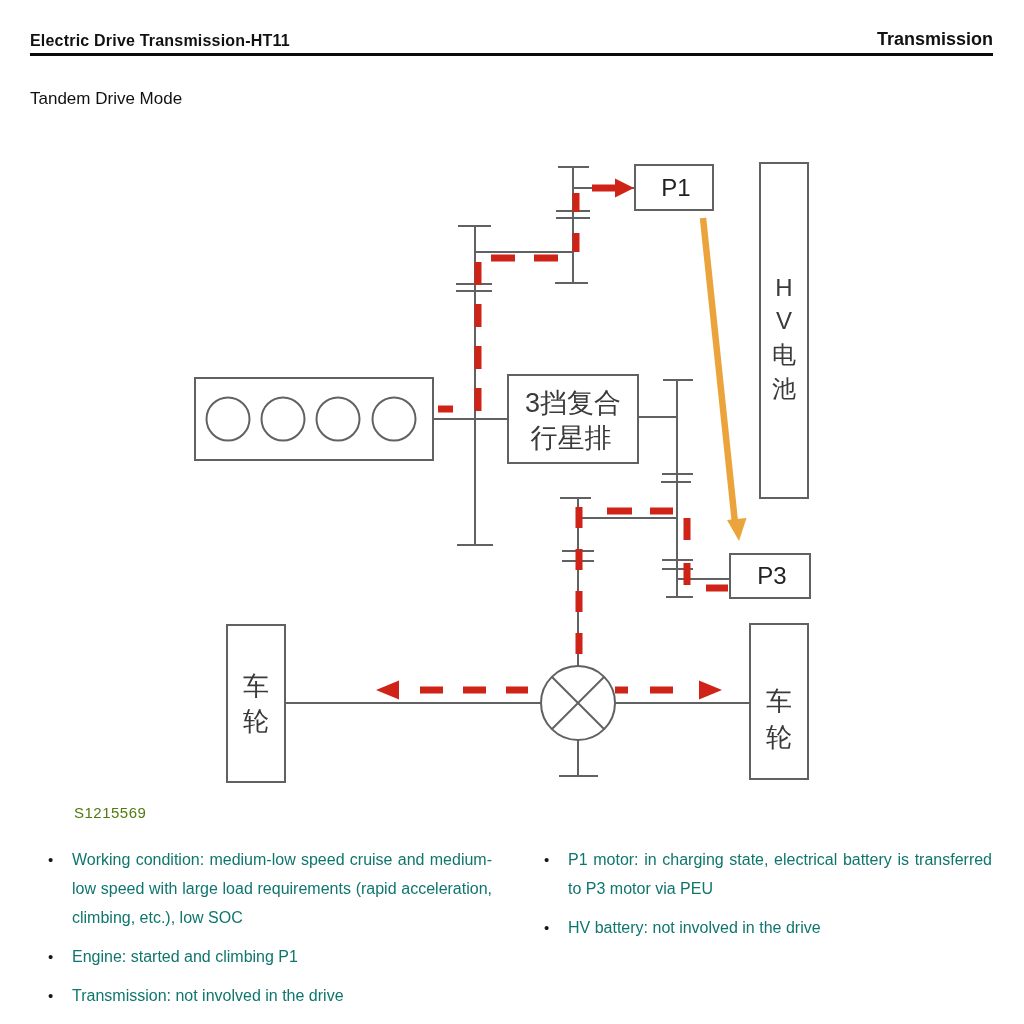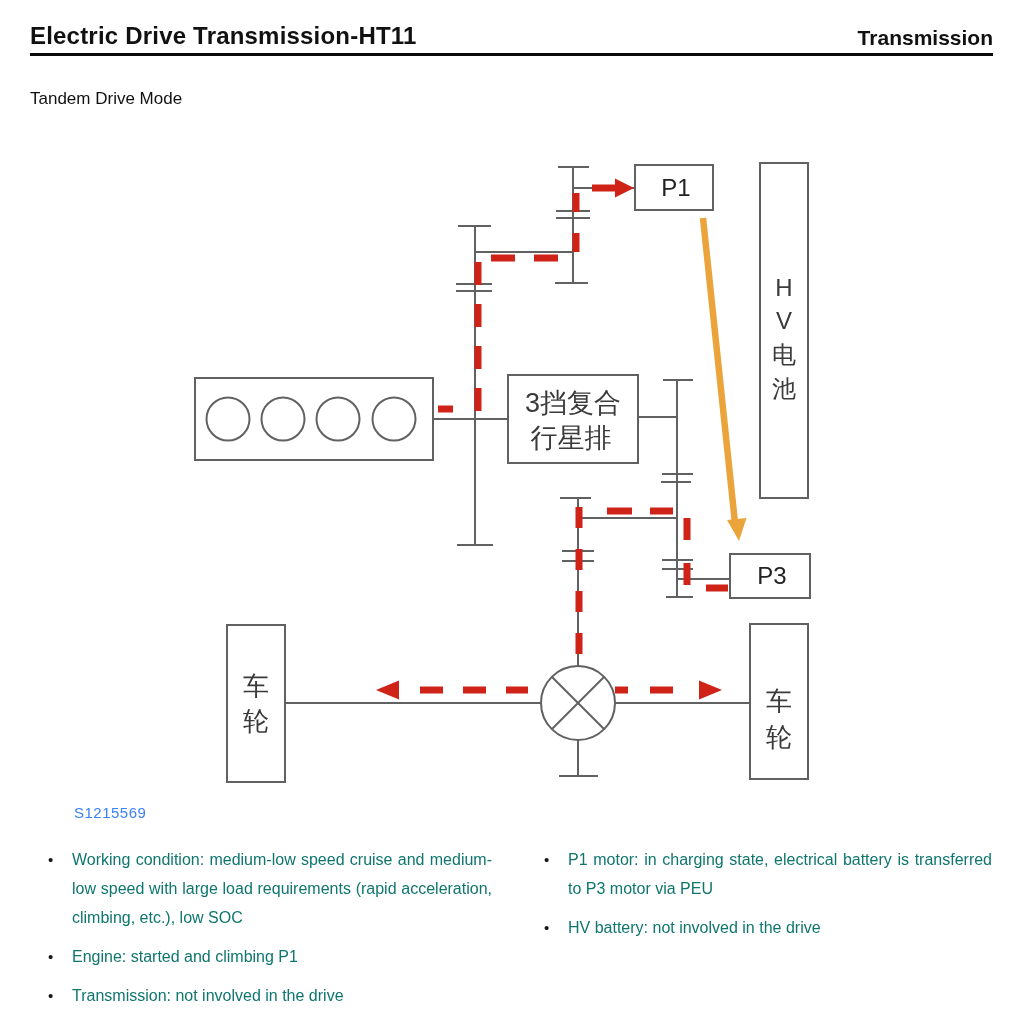--- a/index.html
+++ b/index.html
@@ -1,27 +1,27 @@
 <!DOCTYPE html>
 <html><head>
 <meta charset="utf-8">
 <style>
   html,body{margin:0;padding:0;background:#ffffff;}
   body{width:1024px;height:1024px;position:relative;font-family:"Liberation Sans",sans-serif;color:#111;overflow:hidden;}
 
   
   .header{position:absolute;left:30px;right:31px;top:24px;height:29px;border-bottom:3.5px solid #0a0a0a;}
-  .header .ht-left{position:absolute;left:0;bottom:3px;font-size:24px;font-weight:bold;letter-spacing:.2px;}
-  .header .ht-right{position:absolute;right:0;bottom:3px;font-size:21px;font-weight:bold;}
+  .header .ht-left{position:absolute;left:0;bottom:3px;font-size:16px;font-weight:bold;letter-spacing:.2px;}
+  .header .ht-right{position:absolute;right:0;bottom:3px;font-size:18px;font-weight:bold;}
 
   .section-title{position:absolute;left:30px;top:89px;font-size:17px;font-weight:normal;}
 
   
   .diagram{position:absolute;left:0;top:0;width:1024px;height:1024px;}
-  .figure-id{position:absolute;left:74px;top:804px;font-size:15px;color:#3b82f6;letter-spacing:.5px;}
+  .figure-id{position:absolute;left:74px;top:804px;font-size:15px;color:#4d7c0f;letter-spacing:.5px;}
 
   
   .notes{position:absolute;top:845px;font-size:16px;line-height:29px;color:#0f766e;}
   .notes.left{left:72px;width:420px;}
   .notes.right{left:568px;width:424px;}
   .note-item{position:relative;margin:0 0 10px 0;text-align:justify;}
   .note-item::before{content:"\2022";position:absolute;left:-24px;top:0;font-size:15px;color:#151515;}
 </style>
 </head>
 <body>

